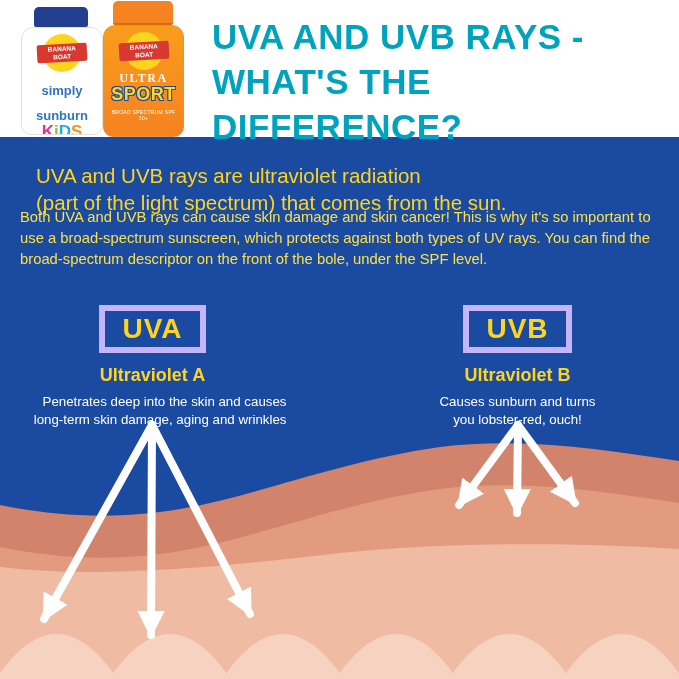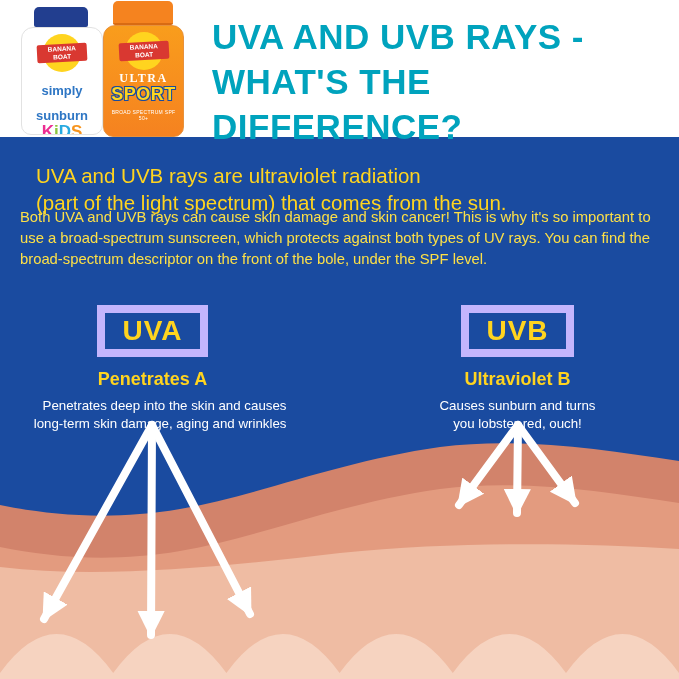--- a/index.html
+++ b/index.html
@@ -48,21 +48,21 @@
   }
   .intro-body{
     position:absolute;left:20px;top:207px;width:650px;margin:0;
     color:#fde047;font-size:14.8px;line-height:21px;
   }
   
   .col{position:absolute;top:305px;width:275px;text-align:center;}
   .col-uva{left:15px;}
   .col-uvb{left:380px;}
   .ray-box{
-    display:inline-block;border:8px solid #c4b5fd;color:#FFD41F;
+    display:inline-block;border:6px solid #c4b5fd;color:#FFD41F;
     font-size:28px;font-weight:bold;padding:2px 17px;letter-spacing:1px;
   }
   .ray-sub{margin-top:12px;color:#FFD41F;font-size:18px;font-weight:bold;}
   .ray-desc{margin:7px auto 0;color:#ffffff;font-size:13.3px;line-height:18px;}
   .col-uva .ray-desc{max-width:268px;text-align:right;}
   .col-uvb .ray-desc{max-width:172px;}
   
   .skin{position:absolute;left:0;bottom:0;width:679px;height:262px;display:block;}
 </style>
 </head>
@@ -114,21 +114,21 @@
 
   <h2 class="intro-heading">
     <span>UVA and UVB rays are ultraviolet radiation</span><br>
     <span>(part of the light spectrum) that comes from the sun.</span>
   </h2>
 
   <p class="intro-body">Both UVA and UVB rays can cause skin damage and skin cancer! This is why it's so important to use a broad-spectrum sunscreen, which protects against both types of UV rays. You can find the broad-spectrum descriptor on the front of the bole, under the SPF level.</p>
 
   <div class="col col-uva">
     <div class="ray-box">UVA</div>
-    <div class="ray-sub">Penetrates A</div>
+    <div class="ray-sub">Ultraviolet A</div>
     <div class="ray-desc">Penetrates deep into the skin and causes long-term skin damage, aging and wrinkles</div>
   </div>
 
   <div class="col col-uvb">
     <div class="ray-box">UVB</div>
     <div class="ray-sub">Ultraviolet B</div>
     <div class="ray-desc">Causes sunburn and turns you lobster-red, ouch!</div>
   </div>
 
   <svg class="skin" viewBox="0 0 679 262" aria-hidden="true">

